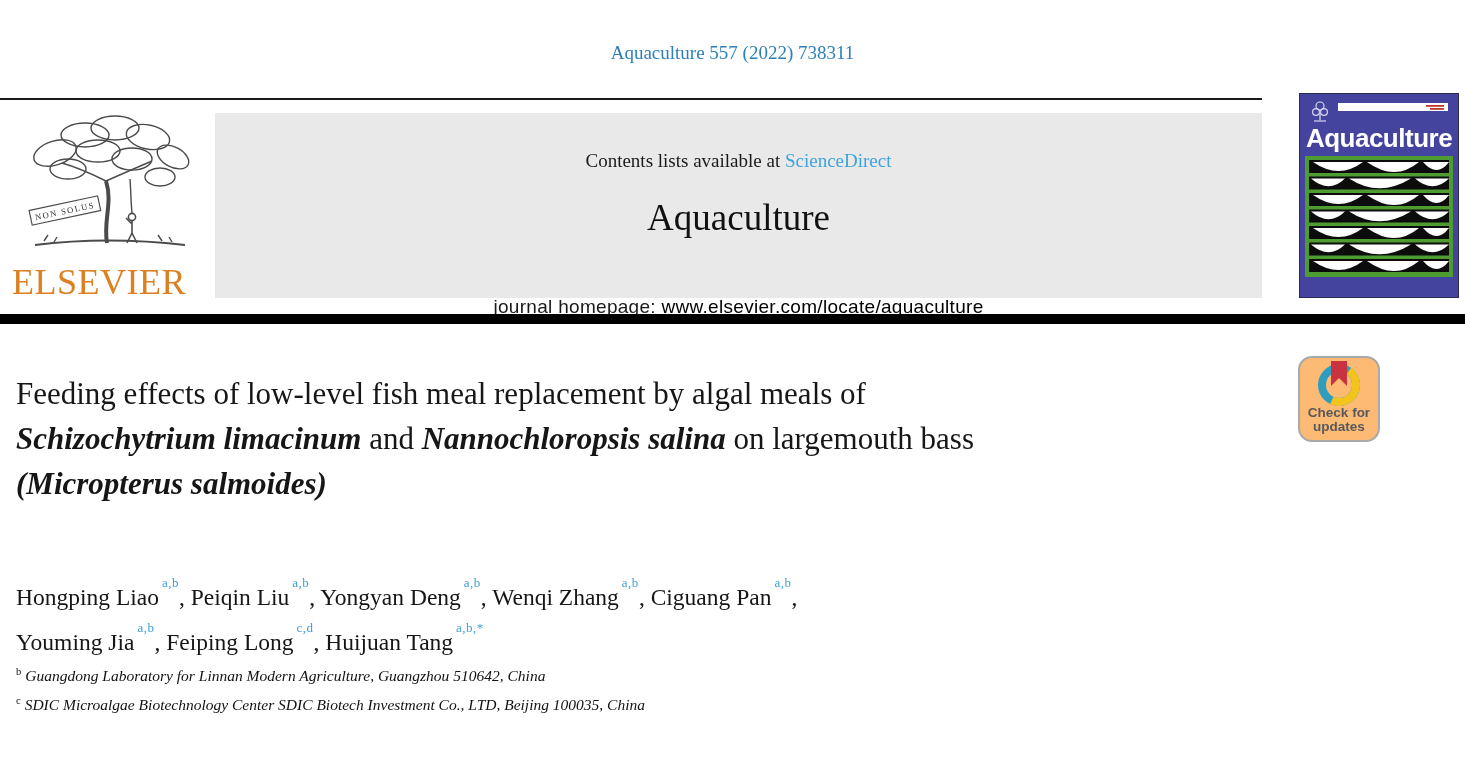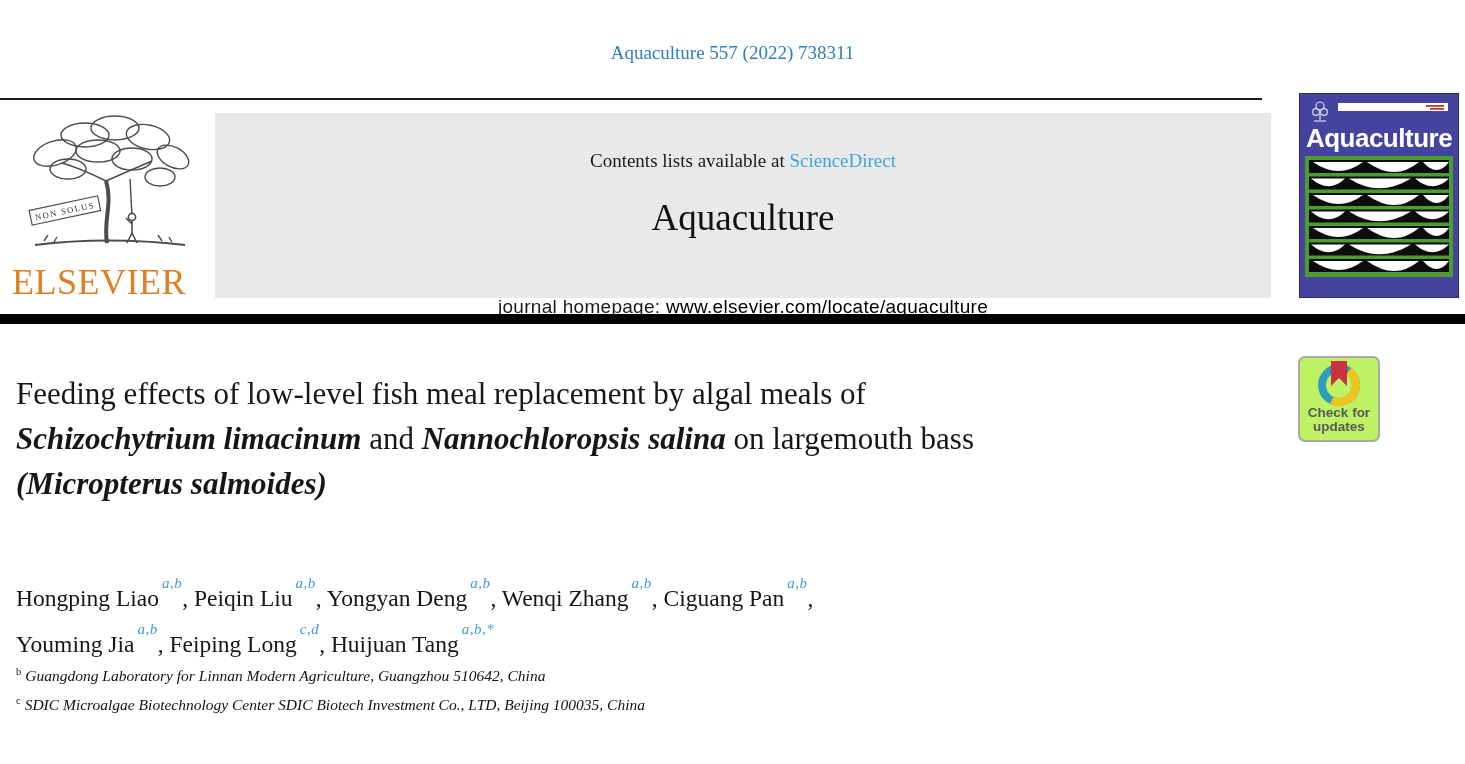--- a/index.html
+++ b/index.html
@@ -6,52 +6,52 @@
   body{width:1465px;height:764px;position:relative;overflow:hidden;
        font-family:"Liberation Serif",serif;color:#1c1c1c;}
   .abs{position:absolute;margin-top:31px;}
 
   
   .citation{top:11px;left:0;width:1465px;text-align:center;
     font-size:19px;color:#2d7fb9;text-decoration:none;display:block;}
 
   
   .rule{top:67px;left:0;width:1262px;height:2px;background:#1a1a1a;}
-  .graybox{top:82px;left:215px;width:1047px;height:185px;background:#e9e9e9;padding-left:9px;}
+  .graybox{top:82px;left:215px;width:1047px;height:185px;background:#e9e9e9;}
   .contents{top:6px;left:0;width:100%;text-align:center;font-size:19px;color:#1a1a1a;}
   .contents a{color:#3fa3de;text-decoration:none;}
   .jtitle{top:52px;left:0;width:100%;text-align:center;font-size:37px;color:#111;}
   .homepage{top:152px;left:0;width:100%;text-align:center;
     font-family:"Liberation Sans",sans-serif;font-size:19px;color:#1a1a1a;letter-spacing:.3px;}
   .homepage a{color:#000000;text-decoration:none;}
 
   
   .elsevier{top:80px;left:10px;width:195px;height:190px;}
   .els-word{position:absolute;top:150px;left:2px;width:192px;font-size:36px;
     color:#dd8021;letter-spacing:.5px;}
 
   
   .cover{top:62px;left:1299px;width:160px;height:205px;border:1px solid #2a2a55;box-sizing:border-box;}
 
   
   .blackbar{top:283px;left:0;width:1465px;height:10px;background:#000;}
 
   
-  .badge{top:325px;left:1298px;width:82px;height:86px;background:#bef264;
-    border:2px solid #a9a9a9;border-radius:7px;box-sizing:border-box;
+  .badge{top:325px;left:1298px;width:82px;height:86px;background:#fdba74;
+    border:2px solid #a9a9a9;border-radius:14px;box-sizing:border-box;
     display:flex;flex-direction:column;align-items:center;cursor:pointer;}
   .badge-text{font-family:"Liberation Sans",sans-serif;font-size:13.5px;font-weight:700;
     color:#58595b;line-height:14px;text-align:center;}
 
   
   .title{top:371px;left:16px;width:1240px;font-size:31px;line-height:45px;
     font-weight:normal;color:#161616;margin:0;}
   .it{font-style:italic;font-weight:bold;}
   .authors{top:541px;left:16px;width:1200px;font-size:23.5px;line-height:40px;color:#161616;}
-  .asup{color:#3f9ed6;font-size:15px;position:relative;top:-9px;margin-left:3px;letter-spacing:.5px;font-style:italic;}
+  .asup{color:#3f9ed6;font-size:13px;position:relative;top:-9px;margin-left:3px;letter-spacing:.5px;}
   .affils{top:629px;left:16px;width:1100px;font-size:15.5px;line-height:24.4px;
     font-style:italic;color:#111;}
   .affils sup{font-style:normal;font-size:10.5px;margin-right:4px;}
 </style>
 </head>
 <body>
 
 <a class="abs citation">Aquaculture 557 (2022) 738311</a>
 
 <div class="abs rule"></div>

